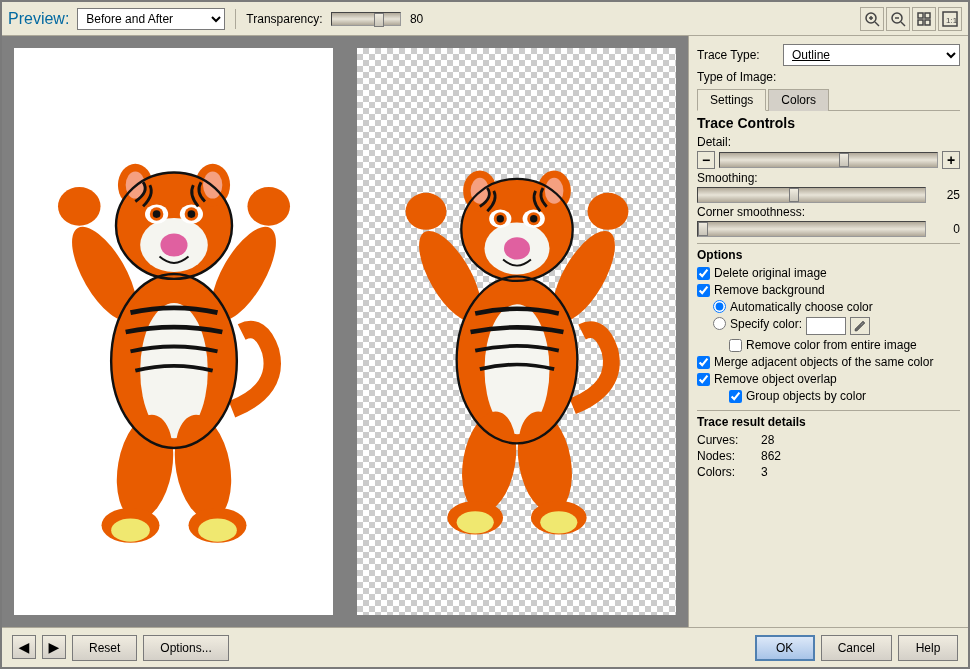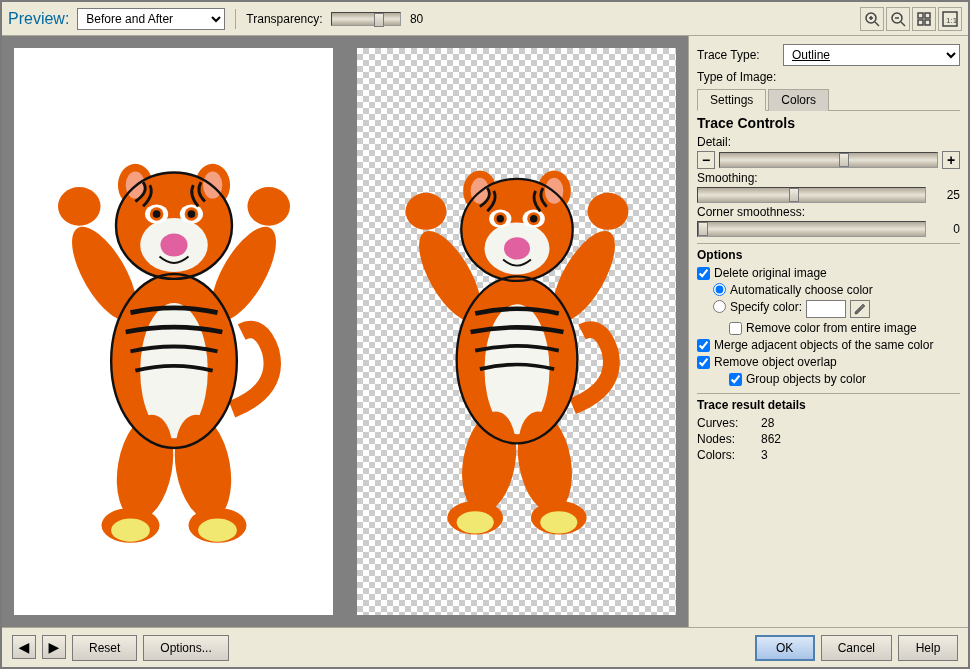--- a/index.html
+++ b/index.html
@@ -560,20 +560,24 @@
 
       <div class="divider"></div>
 
       <div class="options-title">Options</div>
 
       <div class="checkbox-row">
         <input type="checkbox" id="chk-delete" checked="" style="">
         <label class="checkbox-label" for="chk-delete">Delete original image</label>
       </div>
 
+      <div class="checkbox-row">
+        <input type="checkbox" id="chk-remove-bg" checked="" style="">
+        <label class="checkbox-label" for="chk-remove-bg">Remove background</label>
+      </div>
 
       <div class="radio-row">
         <input type="radio" id="radio-auto" name="color-choice" checked="" style="">
         <label class="checkbox-label" for="radio-auto">Automatically choose color</label>
       </div>
 
       <div class="radio-row">
         <input type="radio" id="radio-specify" name="color-choice" style="">
         <label class="checkbox-label" for="radio-specify">Specify color:</label>
         <div class="color-box"></div>

